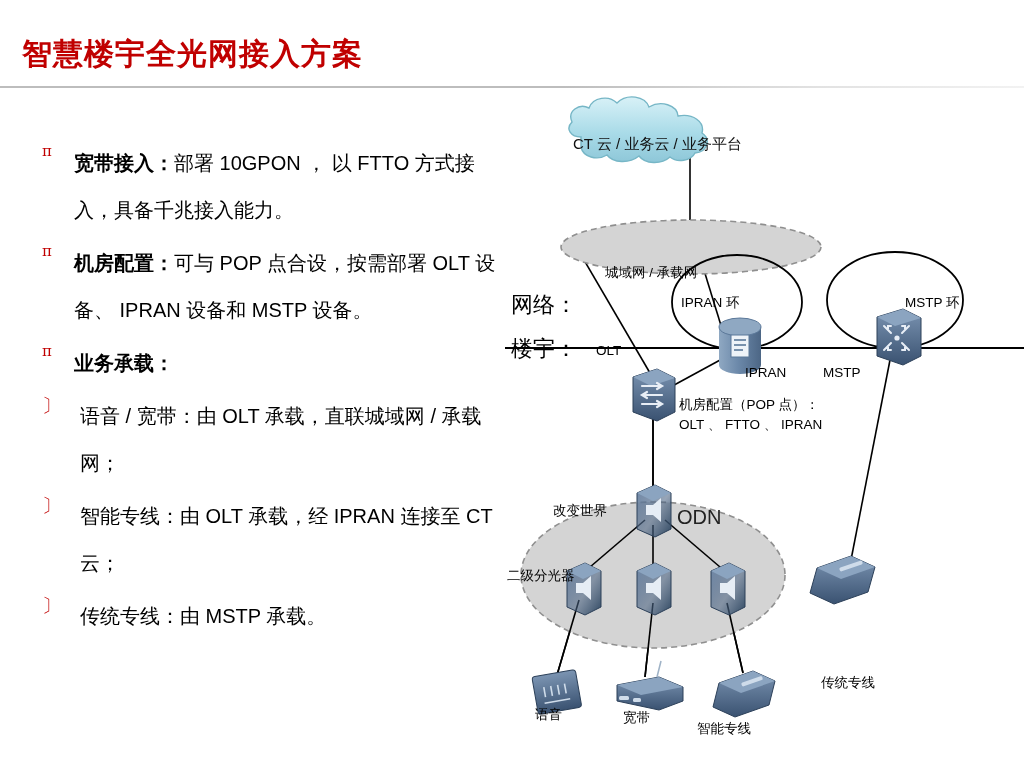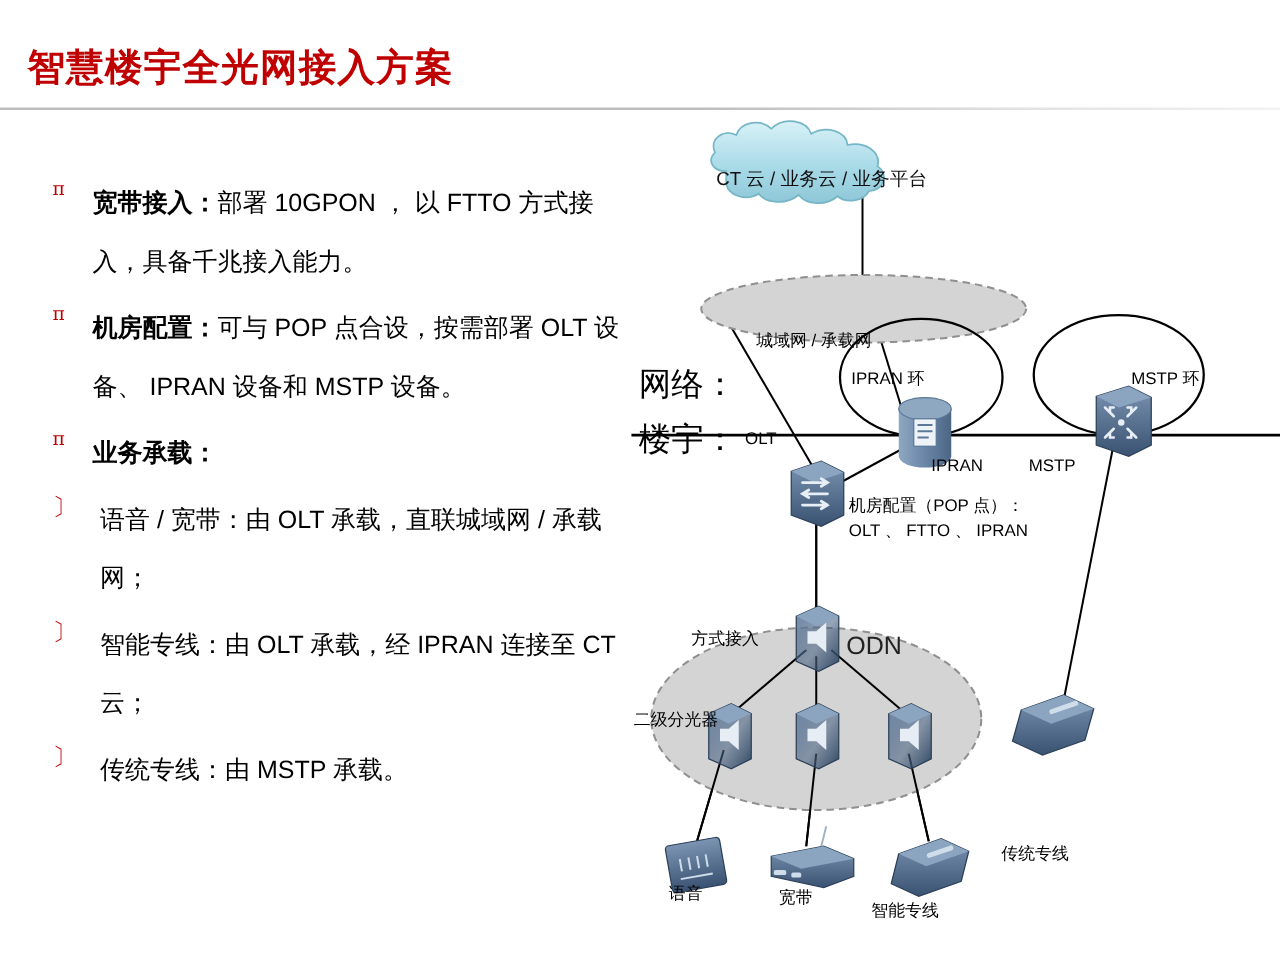--- a/index.html
+++ b/index.html
@@ -58,21 +58,21 @@
   .blt-sub .blt-text{margin-left:46px;}
 
   
   .diagram{position:absolute;left:505px;top:95px;width:519px;height:660px;}
   .diagram svg{position:absolute;left:0;top:0;}
 
   .dlabel{
     position:absolute;font-size:13.5px;color:#000;
     white-space:nowrap;line-height:1.25;
   }
-  .dlabel.big{font-size:26px;}
+  .dlabel.big{font-size:22px;}
   .dlabel.cloudtxt{font-size:15px;color:#111;}
   .dlabel.odn{font-size:20px;color:#222;}
 </style>
 </head>
 <body>
 
 <div id="slide">
 
   <div class="title">智慧楼宇全光网接入方案</div>
   <div class="header-rule"></div>
@@ -302,24 +302,24 @@
     <div class="dlabel" style="left:176px;top:200px;">IPRAN 环</div>
     <div class="dlabel" style="left:400px;top:200px;">MSTP 环</div>
 
     <div class="dlabel" style="left:91px;top:248px;">OLT</div>
     <div class="dlabel" style="left:240px;top:270px;">IPRAN</div>
     <div class="dlabel" style="left:318px;top:270px;">MSTP</div>
 
     <div class="dlabel" style="left:174px;top:302px;">机房配置（POP 点）：</div>
     <div class="dlabel" style="left:174px;top:322px;">OLT 、 FTTO 、 IPRAN</div>
 
-    <div class="dlabel" style="left:48px;top:408px;">方式接入</div>
+    <div class="dlabel" style="left:48px;top:408px;">改变世界</div>
     <div class="dlabel" style="left:2px;top:473px;">二级分光器</div>
     <div class="dlabel odn" style="left:172px;top:410px;">ODN</div>
 
     <div class="dlabel" style="left:30px;top:612px;">语音</div>
     <div class="dlabel" style="left:118px;top:615px;">宽带</div>
     <div class="dlabel" style="left:192px;top:626px;">智能专线</div>
-    <div class="dlabel" style="left:296px;top:580px;">传统专线</div>
+    <div class="dlabel" style="left:316px;top:580px;">传统专线</div>
 
   </div>
 
 </div>
 
 </body></html>

